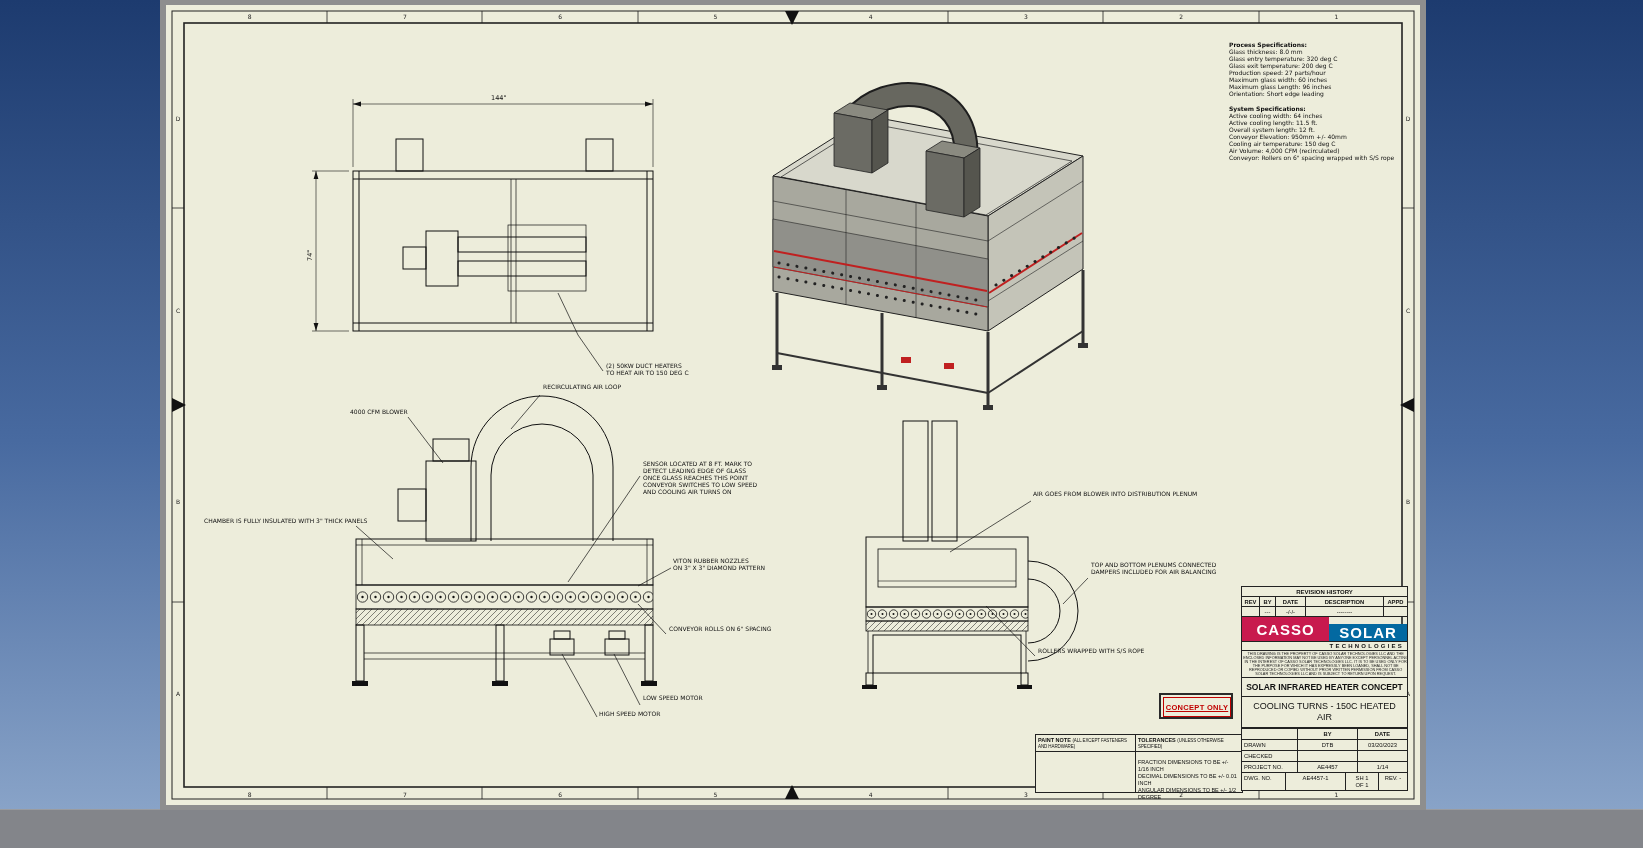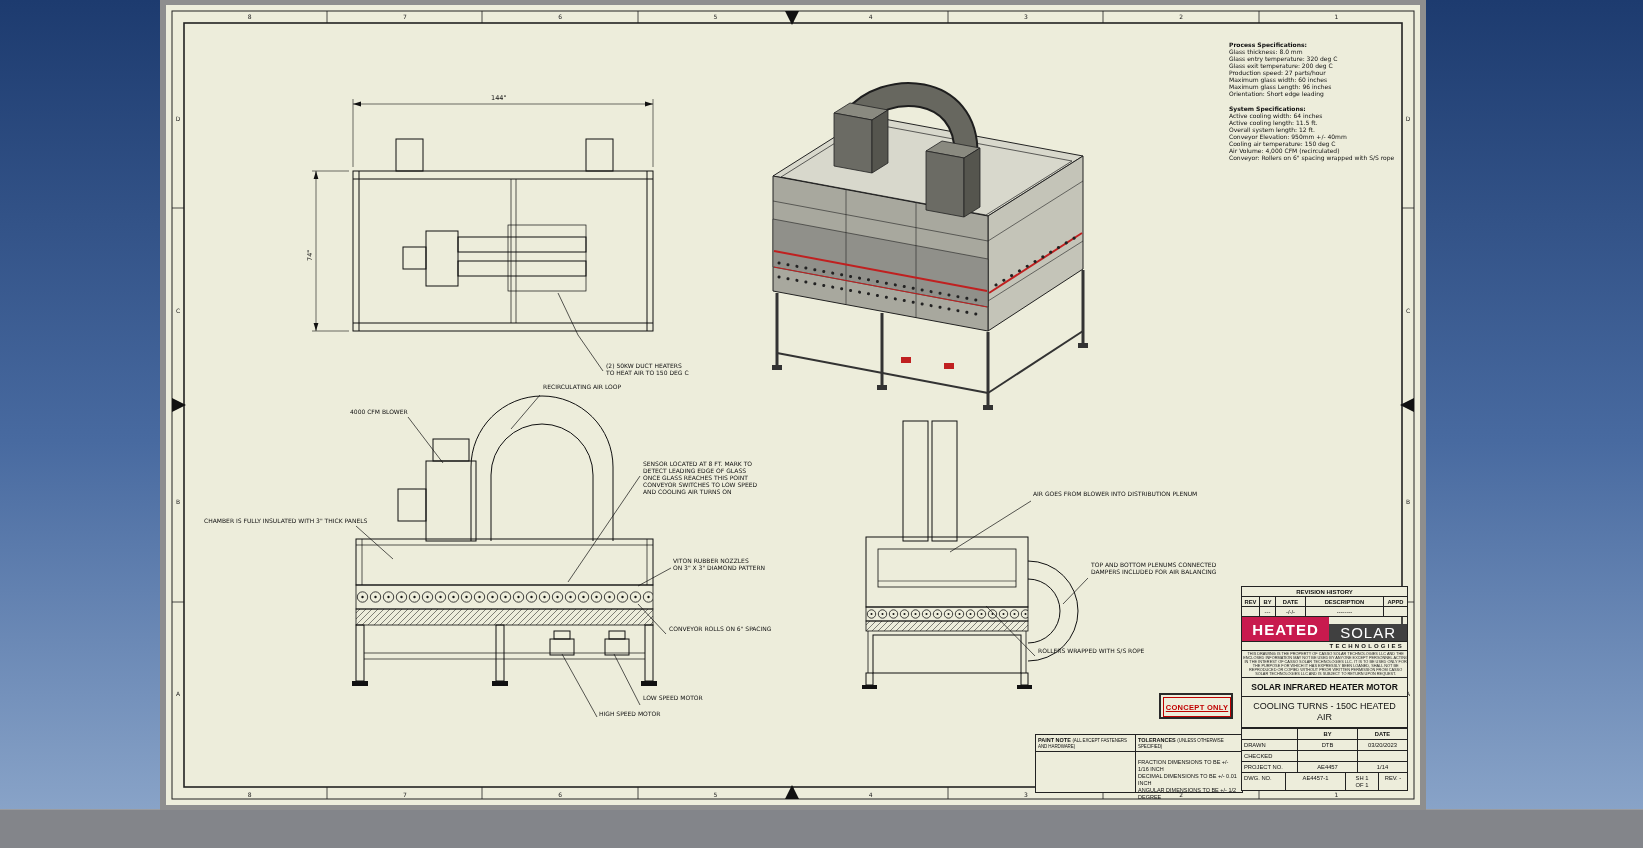--- a/index.html
+++ b/index.html
@@ -30,21 +30,21 @@
   
   .tblock{position:absolute;left:1075px;top:581px;width:167px;font-family:"Liberation Sans",sans-serif;}
   .rev-table{border:1px solid #222;font-size:5.8px;text-align:center;background:#EDEDDB;}
   .rev-title{border-bottom:1px solid #222;padding:1.5px 0;font-size:6px;}
   .rev-head,.rev-row{display:grid;grid-template-columns:18px 16px 30px 78px 1fr;}
   .rev-head div,.rev-row div{border-right:1px solid #222;padding:1.5px 0;min-height:6px;}
   .rev-head div:last-child,.rev-row div:last-child{border-right:none;}
   .rev-head{border-bottom:1px solid #222;font-weight:bold;}
   .logo-row{display:flex;height:24px;border:1px solid #222;border-top:none;}
   .logo-casso{flex:1.12;background:#C81A4E;color:#fff;font-weight:bold;font-size:15px;display:flex;align-items:center;justify-content:center;letter-spacing:1px;}
-  .logo-solar{flex:1;background:#404040;color:#fff;font-weight:normal;font-size:15px;display:flex;align-items:center;justify-content:center;letter-spacing:1px;margin-top:7px;}
+  .logo-solar{flex:1;background:#0369a1;color:#fff;font-weight:bold;font-size:15px;display:flex;align-items:center;justify-content:center;letter-spacing:1px;margin-top:7px;}
   .logo-tag{border:1px solid #222;border-top:none;text-align:right;font-size:6px;font-weight:bold;letter-spacing:2.2px;padding:1px 3px;background:#EDEDDB;}
   .legal{border:1px solid #222;border-top:none;height:26px;overflow:hidden;background:#EDEDDB;}
   .legal-inner{width:300px;font-size:7px;line-height:7.4px;transform:scale(0.55);transform-origin:0 0;text-align:center;padding:1px 2px;color:#222;}
   .sys-line{border:1px solid #222;border-top:none;font-size:8.5px;font-weight:bold;text-align:center;padding:4px 0;background:#EDEDDB;}
   .dwg-title{border:1px solid #222;border-top:none;font-size:9px;text-align:center;white-space:pre-line;padding:4px 0;line-height:11px;background:#EDEDDB;}
   .info-a,.info-b{display:grid;font-size:5.8px;background:#EDEDDB;border-left:1px solid #222;border-right:1px solid #222;}
   .info-a{grid-template-columns:56px 60px 1fr;}
   .info-b{grid-template-columns:44px 60px 33px 1fr;border-bottom:1px solid #222;}
   .info-a>div,.info-b>div{border-top:1px solid #222;border-right:1px solid #222;padding:2px;min-height:6px;}
   .info-a>div:nth-child(3n),.info-b>div:nth-child(4n){border-right:none;}
@@ -374,30 +374,30 @@
           <div class="rev-row">
             <div></div>
             <div>---</div>
             <div>-/-/-</div>
             <div>--------</div>
             <div></div>
           </div>
         </div>
 
         <div class="logo-row">
-          <div class="logo-casso">HEATED</div>
+          <div class="logo-casso">CASSO</div>
           <div class="logo-solar">SOLAR</div>
         </div>
         <div class="logo-tag">TECHNOLOGIES</div>
 
         <div class="legal">
           <div class="legal-inner">THIS DRAWING IS THE PROPERTY OF CASSO SOLAR TECHNOLOGIES LLC AND THE ENCLOSED INFORMATION MAY NOT BE USED BY ANYONE EXCEPT PERSONNEL ACTING IN THE INTEREST OF CASSO SOLAR TECHNOLOGIES LLC. IT IS TO BE USED ONLY FOR THE PURPOSE FOR WHICH IT HAS EXPRESSLY BEEN LOANED, SHALL NOT BE REPRODUCED OR COPIED WITHOUT PRIOR WRITTEN PERMISSION FROM CASSO SOLAR TECHNOLOGIES LLC AND IS SUBJECT TO RETURN UPON REQUEST.</div>
         </div>
 
-        <div class="sys-line">SOLAR INFRARED HEATER MOTOR</div>
+        <div class="sys-line">SOLAR INFRARED HEATER CONCEPT</div>
         <div class="dwg-title">COOLING TURNS - 150C HEATED
 AIR</div>
 
         <div class="info-a">
           <div></div>
           <div class="c-center b">BY</div>
           <div class="c-center b">DATE</div>
 
           <div>DRAWN</div>
           <div class="c-center">DTB</div>

